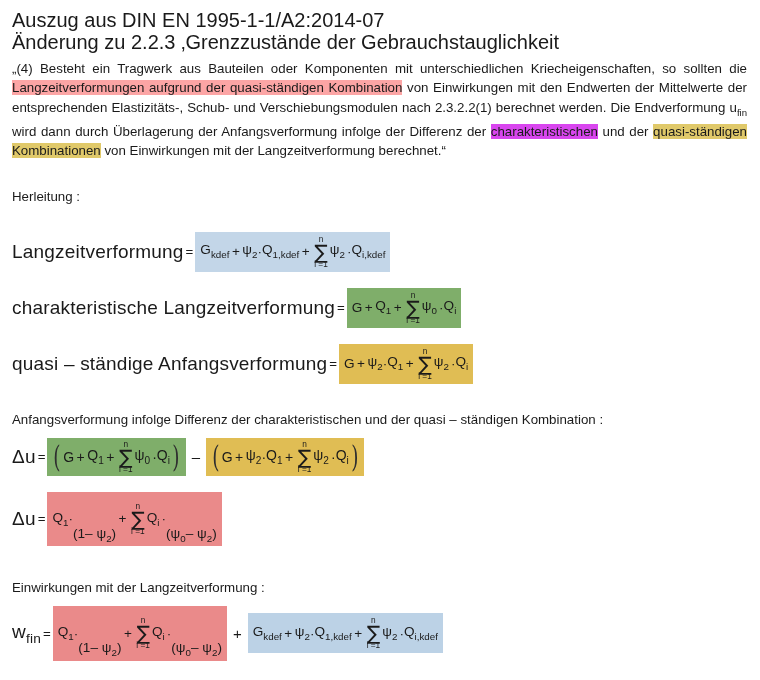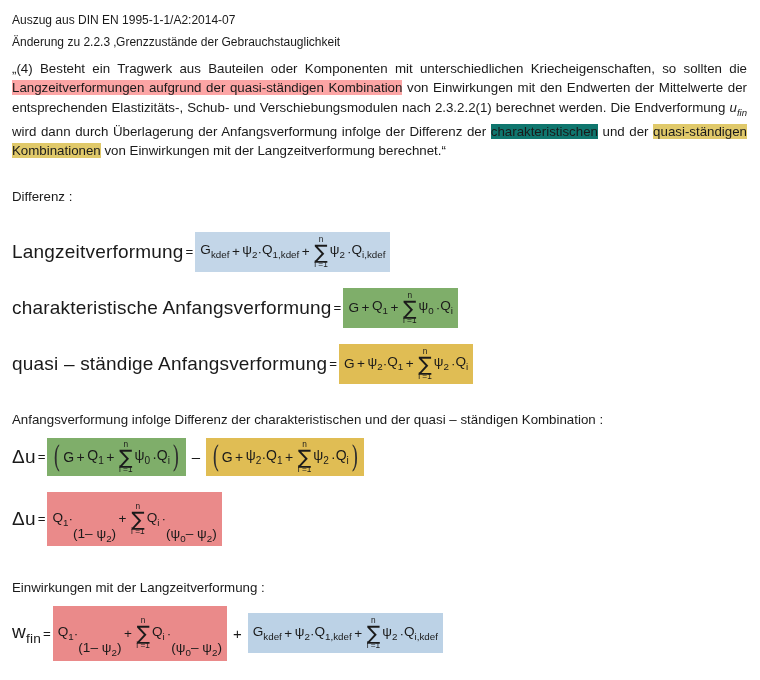--- a/index.html
+++ b/index.html
@@ -15,37 +15,37 @@
     overflow: hidden;
   }
   .page {
     position: relative;
     width: 760px;
     height: 680px;
     padding: 10px 12px 0 12px;
     box-sizing: border-box;
   }
   .hdr {
-    font-size: 12px;
+    font-size: 20px;
     line-height: 21px;
     margin: 0 0 1px 0;
     white-space: nowrap;
   }
   .para {
     font-size: 13.3px;
     line-height: 19.4px;
     text-align: justify;
     margin: 6px 0 0 0;
     max-width: 735px;
   }
   .hl-blue  { background: #fca5a5; }
-  .hl-green { background: #0f766e; }
+  .hl-green { background: #d946ef; }
   .hl-gold  { background: #e0c96a; }
   sub { font-size: 0.72em; }
-  .var { font-style: italic; }
+  .var { }
 
   .section-label {
     font-size: 13.3px;
     line-height: 19px;
   }
   .spacer-lg { height: 26px; }
   .spacer-md { height: 16px; }
   .spacer-sm { height: 9px; }
 
   
@@ -128,21 +128,21 @@
 <div class="page">
 
   <div class="hdr">Auszug aus DIN EN 1995-1-1/A2:2014-07</div>
   <div class="hdr">Änderung zu 2.2.3 ‚Grenzzustände der Gebrauchstauglichkeit</div>
 
   <p class="para">
     <span>„(4) Besteht ein Tragwerk aus Bauteilen oder Komponenten mit unterschiedlichen Kriecheigenschaften, so sollten die </span><span class="hl-blue">Langzeitverformungen aufgrund der quasi-ständigen Kombination</span><span> von Einwirkungen mit den Endwerten der Mittelwerte der entsprechenden Elastizitäts-, Schub- und Verschiebungsmodulen nach 2.3.2.2(1) berechnet werden. Die Endverformung </span><span class="var"><span>u</span><sub>fin</sub></span><span> wird dann durch Überlagerung der Anfangsverformung infolge der Differenz der </span><span class="hl-green">charakteristischen</span><span> und der </span><span class="hl-gold">quasi-ständigen Kombinationen</span><span> von Einwirkungen mit der Langzeitverformung berechnet.“</span>
   </p>
 
   <div class="spacer-lg"></div>
-  <div class="section-label">Differenz :</div>
+  <div class="section-label">Herleitung :</div>
 
   <div class="spacer-lg"></div>
 
   <div class="eq-row">
     <span class="eq-label">Langzeitverformung</span>
     <span class="eq-eq">=</span>
     <span class="mbox blue">
       <span class="tok"><span>G</span><sub>kdef</sub></span>
       <span class="op">+</span>
       <span class="tok"><span>ψ</span><sub>2</sub></span>
@@ -156,21 +156,21 @@
       </span>
       <span class="tok sumpad"><span>ψ</span><sub>2</sub></span>
       <span>·</span>
       <span class="tok"><span>Q</span><sub>i,kdef</sub></span>
     </span>
   </div>
 
   <div class="spacer-md"></div>
 
   <div class="eq-row">
-    <span class="eq-label">charakteristische Anfangsverformung</span>
+    <span class="eq-label">charakteristische Langzeitverformung</span>
     <span class="eq-eq">=</span>
     <span class="mbox green">
       <span class="tok">G</span>
       <span class="op">+</span>
       <span class="tok"><span>Q</span><sub>1</sub></span>
       <span class="op">+</span>
       <span class="sum">
         <span class="lim">n</span>
         <span class="sig">∑</span>
         <span class="lim">i =1</span>

